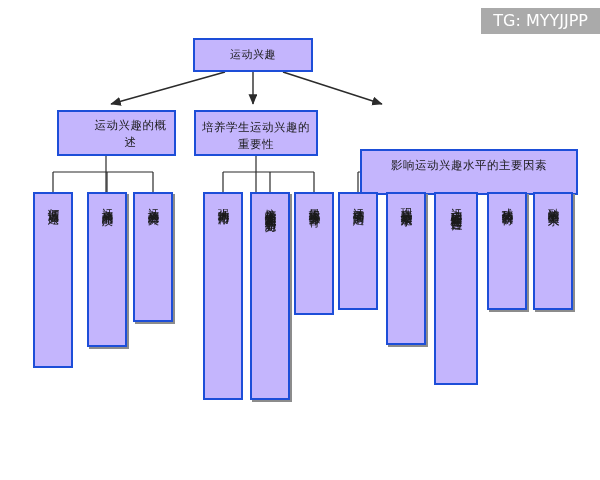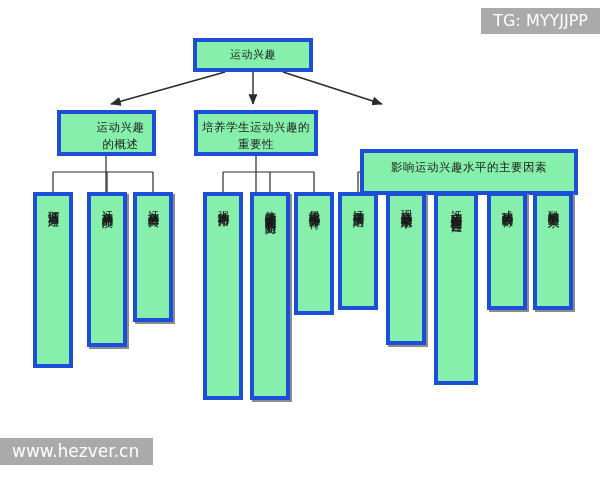--- a/index.html
+++ b/index.html
@@ -13,22 +13,22 @@
   #canvas {
     position: relative;
     width: 600px;
     height: 480px;
     background: #ffffff;
     overflow: hidden;
   }
   .node {
     position: absolute;
     box-sizing: border-box;
-    border: 4px solid #1d4ed8;
-    background: #86efac;
+    border: 2px solid #1d4ed8;
+    background: #c4b5fd;
     color: #1a1a1a;
     display: flex;
     align-items: flex-start;
     justify-content: center;
   }
   .node.shadowed {
     box-shadow: 2px 2px 0 0 #8c8c8c;
   }
   .node-label-h {
     display: block;
@@ -133,21 +133,21 @@
       <path d="M455,172 L455,192"></path>
       <path d="M507,172 L507,192"></path>
       <path d="M553,172 L553,192"></path>
     </g>
   </svg>
 
   <div class="node root" style="left:193px; top:38px; width:120px; height:34px; align-items:center;">
     <span class="node-label-h">运动兴趣</span>
   </div>
 
-  <div class="node lvl2" style="left:57px; top:110px; width:99px; height:46px; padding-top:5px;padding-left:28px;">
+  <div class="node lvl2" style="left:57px; top:110px; width:119px; height:46px; padding-top:5px;padding-left:28px;">
     <span class="node-label-h">运动兴趣的概述</span>
   </div>
 
   <div class="node lvl2" style="left:194px; top:110px; width:124px; height:46px; padding-top:5px;align-items:center;">
     <span class="node-label-h">培养学生运动兴趣的重要性</span>
   </div>
 
   <div class="node lvl2" style="left:360px; top:110px; width:218px; height:46px; padding-top:6px;margin-top:39px;">
     <span class="node-label-h">影响运动兴趣水平的主要因素</span>
   </div>
@@ -193,17 +193,14 @@
   </div>
 
   <div class="node leaf shadowed" style="left:533px; top:192px; width:40px; height:118px;">
     <span class="node-label-v">融洽的师生关系</span>
   </div>
 
   <div class="wm" id="wm-tg">
     <span>TG: MYYJJPP</span>
   </div>
 
-  <div class="wm" id="wm-site">
-    <span>www.hezver.cn</span>
-  </div>
 
 </div>
 
 </body></html>

